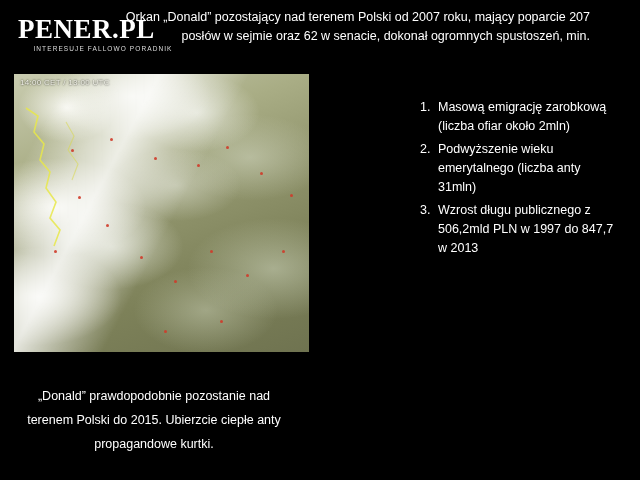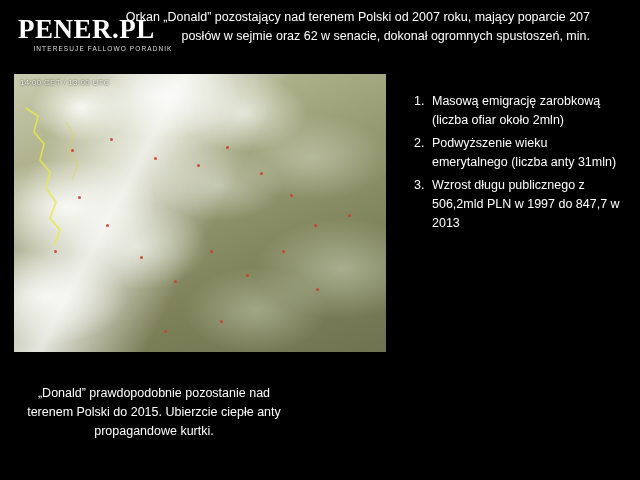--- a/index.html
+++ b/index.html
@@ -56,21 +56,21 @@
     color: #ffffff;
     font-weight: normal;
     z-index: 2;
   }
 
   
   #sat-wrap {
     position: absolute;
     left: 14px;
     top: 74px;
-    width: 372px;
+    width: 295px;
     height: 278px;
     overflow: hidden;
     background: #8c8f6a;
   }
   #sat-img {
     position: absolute;
     inset: 0;
     
     background-color: #9a9c78;
     background-image:
@@ -128,37 +128,37 @@
   
   #list {
     position: absolute;
     left: 406px;
     top: 92px;
     width: 218px;
     font-size: 12.5px;
     line-height: 19px;
   }
   #list ol {
-    margin: 0;
+    margin: 6px;
     padding-left: 22px;
   }
   #list li {
     margin-bottom: 4px;
     padding-left: 4px;
   }
 
   
   #caption {
     position: absolute;
     left: 14px;
     top: 384px;
     width: 280px;
     text-align: center;
     font-size: 12.5px;
-    line-height: 19px;
+    line-height: 24px;
   }
 </style>
 </head>
 <body>
 
 <div id="logo">
   <div class="logo-main">PENER.PL</div>
   <div class="logo-sub">INTERESUJE FALLOWO PORADNIK</div>
 </div>
 

